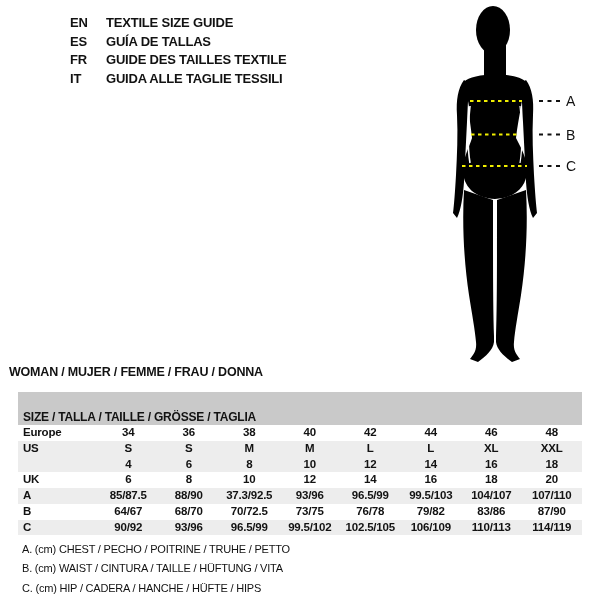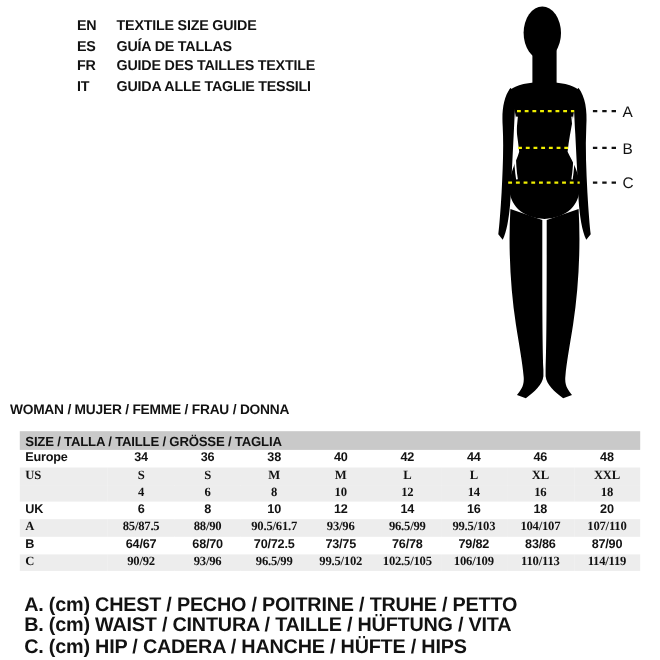--- a/index.html
+++ b/index.html
@@ -32,33 +32,33 @@
 
   
   table.size-table{
     position:absolute;left:18px;top:392px;width:564px;
     border-collapse:collapse;table-layout:fixed;
     font-size:11.5px;font-weight:700;letter-spacing:-0.2px;
   }
   table.size-table col.lbl{width:80px;}
   table.size-table th{
     background:var(--header-bg,#c9c9c9);text-align:left;
-    font-size:12px;font-weight:700;height:17px;padding:0 0 0 5px;
+    font-size:12px;font-weight:700;height:17px;padding:16px 0 0 5px;
   }
   table.size-table td{
     height:15.75px;line-height:15.75px;padding:0;text-align:center;
     white-space:nowrap;
   }
   table.size-table td.row-label{text-align:left;padding-left:5px;margin-left:32px;}
-  table.size-table tr.shaded{background:var(--stripe,#ededed);font-family:Liberation Serif, serif;}
+  table.size-table tr.shaded{background:var(--stripe,#ededed);}
 
   
   .legend{position:absolute;left:22px;top:540px;}
-  .legend-line{height:19.3px;line-height:19.3px;font-size:18px;
-    font-weight:700;letter-spacing:-0.2px;white-space:nowrap;}
+  .legend-line{height:19.3px;line-height:19.3px;font-size:11px;
+    font-weight:400;letter-spacing:-0.2px;white-space:nowrap;}
 </style>
 </head>
 <body>
 
 <div class="canvas">
 
   <div class="lang-block">
     <div class="lang-row">
       <span class="lang-code">EN</span>
       <span class="lang-title">TEXTILE SIZE GUIDE</span>
@@ -210,21 +210,21 @@
           <td>12</td>
           <td>14</td>
           <td>16</td>
           <td>18</td>
           <td>20</td>
         </tr>
         <tr class="shaded">
           <td class="row-label">A</td>
           <td>85/87.5</td>
           <td>88/90</td>
-          <td>90.5/61.7</td>
+          <td>37.3/92.5</td>
           <td>93/96</td>
           <td>96.5/99</td>
           <td>99.5/103</td>
           <td>104/107</td>
           <td>107/110</td>
         </tr>
         <tr>
           <td class="row-label">B</td>
           <td>64/67</td>
           <td>68/70</td>

